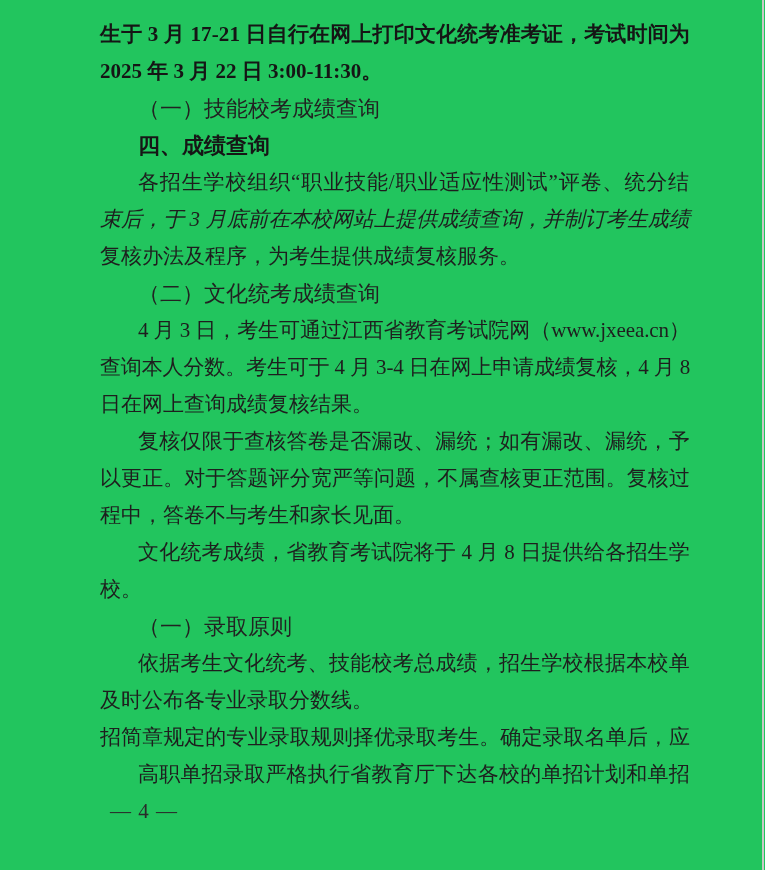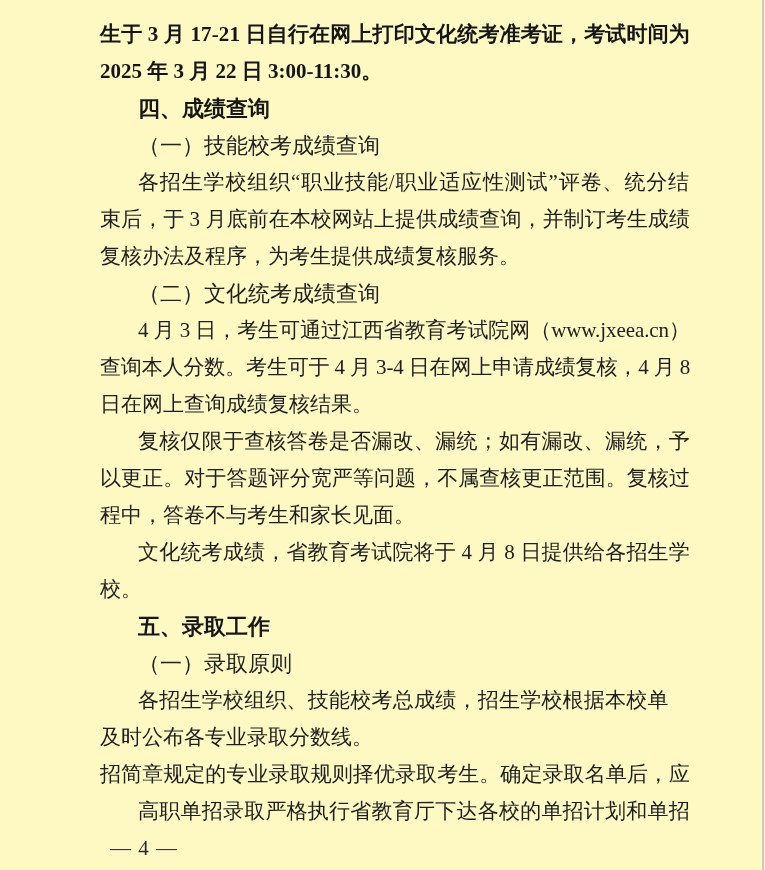--- a/index.html
+++ b/index.html
@@ -1,20 +1,20 @@
 <!DOCTYPE html>
 <html><head>
 <meta charset="utf-8">
 <style>
   html,body{margin:0;padding:0;}
   body{background:#ffffff;}
   .page{
     position:relative;
     width:765px;height:870px;
-    background:#fef9c3;
+    background:#22c55e;
     overflow:hidden;
     font-family:"Liberation Serif","DejaVu Serif",serif;
     color:#1e1e1e;
   }
   .scan-edge{
     position:absolute;top:0;right:1px;width:2px;height:870px;
     background:#c9c9c9;
   }
   .content{
     position:absolute;left:100px;top:16px;width:590px;
@@ -38,35 +38,34 @@
 </style>
 </head>
 <body>
 
 <div class="page">
   <div class="scan-edge"></div>
 
   <div class="content">
     <div class="line dark fill"><span class="t" style="letter-spacing: 0.161765px;">生于 3 月 17-21 日自行在网上打印文化统考准考证，考试时间为</span></div>
     <div class="line dark"><span class="t">2025 年 3 月 22 日 3:00-11:30。</span></div>
+    <div class="line h2 indent"><span class="t">（一）技能校考成绩查询</span></div>
     <div class="line h1 indent"><span class="t">四、成绩查询</span></div>
-    <div class="line h2 indent"><span class="t">（一）技能校考成绩查询</span></div>
     <div class="line fill indent"><span class="t" style="letter-spacing: 0.870949px;">各招生学校组织“职业技能/职业适应性测试”评卷、统分结</span></div>
-    <div class="line fill"><span class="t" style="letter-spacing: 0.0666667px;">束后，于 3 月底前在本校网站上提供成绩查询，并制订考生成绩</span></div>
+    <div class="line fill"><span class="t" style="letter-spacing: 0.0666667px; font-style: italic;">束后，于 3 月底前在本校网站上提供成绩查询，并制订考生成绩</span></div>
     <div class="line"><span class="t">复核办法及程序，为考生提供成绩复核服务。</span></div>
     <div class="line h2 indent"><span class="t">（二）文化统考成绩查询</span></div>
     <div class="line fill indent"><span class="t" style="letter-spacing: -0.0698785px;">4 月 3 日，考生可通过江西省教育考试院网（www.jxeea.cn）</span></div>
     <div class="line fill"><span class="t" style="letter-spacing: -0.138889px;">查询本人分数。考生可于 4 月 3-4 日在网上申请成绩复核，4 月 8</span></div>
     <div class="line"><span class="t">日在网上查询成绩复核结果。</span></div>
     <div class="line fill indent"><span class="t" style="letter-spacing: 0.230769px; font-family: Liberation Mono, monospace;">复核仅限于查核答卷是否漏改、漏统；如有漏改、漏统，予</span></div>
     <div class="line fill"><span class="t" style="letter-spacing: 0.0714286px;">以更正。对于答题评分宽严等问题，不属查核更正范围。复核过</span></div>
     <div class="line"><span class="t">程中，答卷不与考生和家长见面。</span></div>
     <div class="line fill indent"><span class="t" style="letter-spacing: 0.2px;">文化统考成绩，省教育考试院将于 4 月 8 日提供给各招生学</span></div>
     <div class="line"><span class="t">校。</span></div>
-    <div class="line h1 indent"><span class="t">五、录取工作</span></div>
     <div class="line h2 indent"><span class="t">（一）录取原则</span></div>
-    <div class="line fill indent"><span class="t" style="letter-spacing: 0.230769px;">各招生学校组织、技能校考总成绩，招生学校根据本校单</span></div>
+    <div class="line fill indent"><span class="t" style="letter-spacing: 0.230769px;">依据考生文化统考、技能校考总成绩，招生学校根据本校单</span></div>
     <div class="line"><span class="t">及时公布各专业录取分数线。</span></div>
     <div class="line fill"><span class="t" style="letter-spacing: 0.0714286px;">招简章规定的专业录取规则择优录取考生。确定录取名单后，应</span></div>
     <div class="line fill indent"><span class="t" style="letter-spacing: 0.230769px; margin-top: 16px;">高职单招录取严格执行省教育厅下达各校的单招计划和单招</span></div>
     <div class="line footer-line"><span class="t">— 4 —</span></div>
   </div>
 </div>
 
 </body></html>

